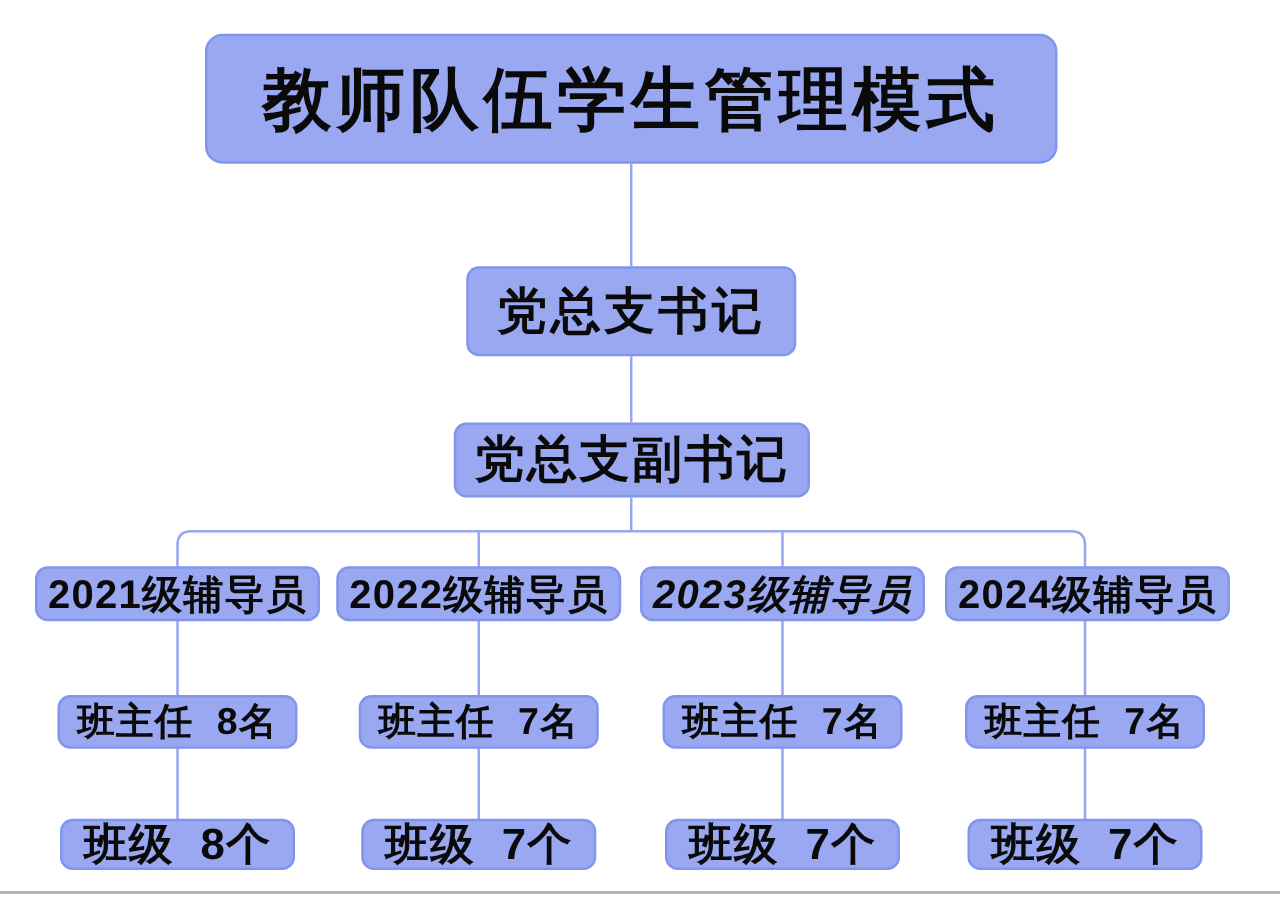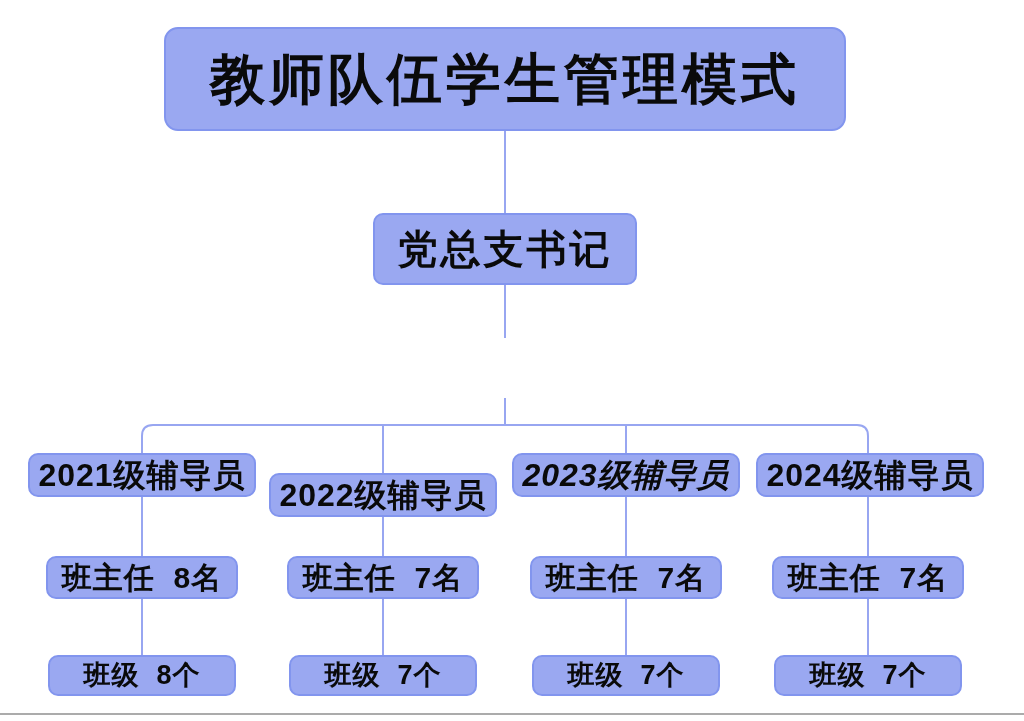--- a/index.html
+++ b/index.html
@@ -54,23 +54,23 @@
     letter-spacing: 3px;
   }
   .deputy-node {
     left: 363px; top: 338px;
     width: 285px; height: 60px;
     font-size: 40px;
     letter-spacing: 2px;
   }
   .r1 { top: 453px; width: 228px; height: 44px; font-size: 32px; letter-spacing: 1px; }
   .r2 { top: 556px; width: 192px; height: 43px; font-size: 30px; letter-spacing: 1px; }
-  .r3 { top: 655px; width: 188px; height: 41px; font-size: 27px; letter-spacing: 1px; }
+  .r3 { top: 655px; width: 188px; height: 41px; font-size: 35px; letter-spacing: 1px; }
   .c0 .r1 { left: 28px; }  .c0 .r2 { left: 46px; }  .c0 .r3 { left: 48px; }
-  .c1 .r1 { left: 269px; margin-top: 20px; } .c1 .r2 { left: 287px; } .c1 .r3 { left: 289px; }
+  .c1 .r1 { left: 269px; } .c1 .r2 { left: 287px; } .c1 .r3 { left: 289px; }
   .c2 .r1 { left: 512px; font-style: italic; } .c2 .r2 { left: 530px; } .c2 .r3 { left: 532px; }
   .c3 .r1 { left: 756px; } .c3 .r2 { left: 772px; } .c3 .r3 { left: 774px; }
   .bottom-rule {
     position: absolute;
     left: 0; top: 713px;
     width: 1024px; height: 2px;
     background: var(--bottom-rule);
     z-index: 2;
   }
 </style>
@@ -92,20 +92,21 @@
 
       <path d="M383,425 V660"></path>
       <path d="M626,425 V660"></path>
     </g>
   </svg>
 
   <div class="node secretary-node">党总支书记</div>
 
   <div class="node title-node">教师队伍学生管理模式</div>
 
+  <div class="node deputy-node">党总支副书记</div>
 
   <div class="col c0">
     <div class="node r1">2021级辅导员</div>
     <div class="node r2">班主任  8名</div>
     <div class="node r3">班级  8个</div>
   </div>
 
   <div class="col c1">
     <div class="node r1">2022级辅导员</div>
     <div class="node r2">班主任  7名</div>

